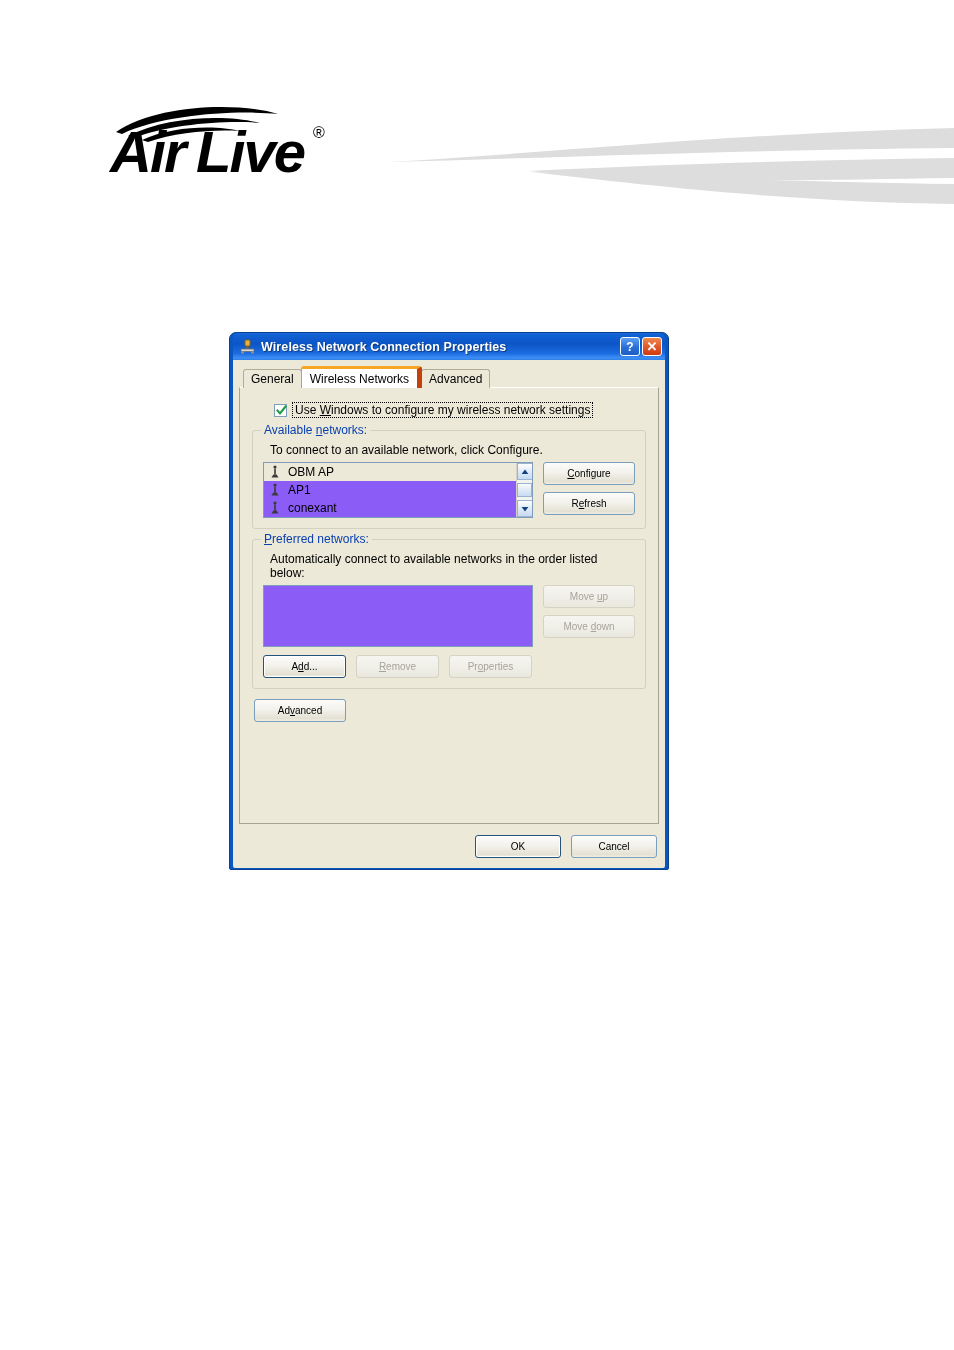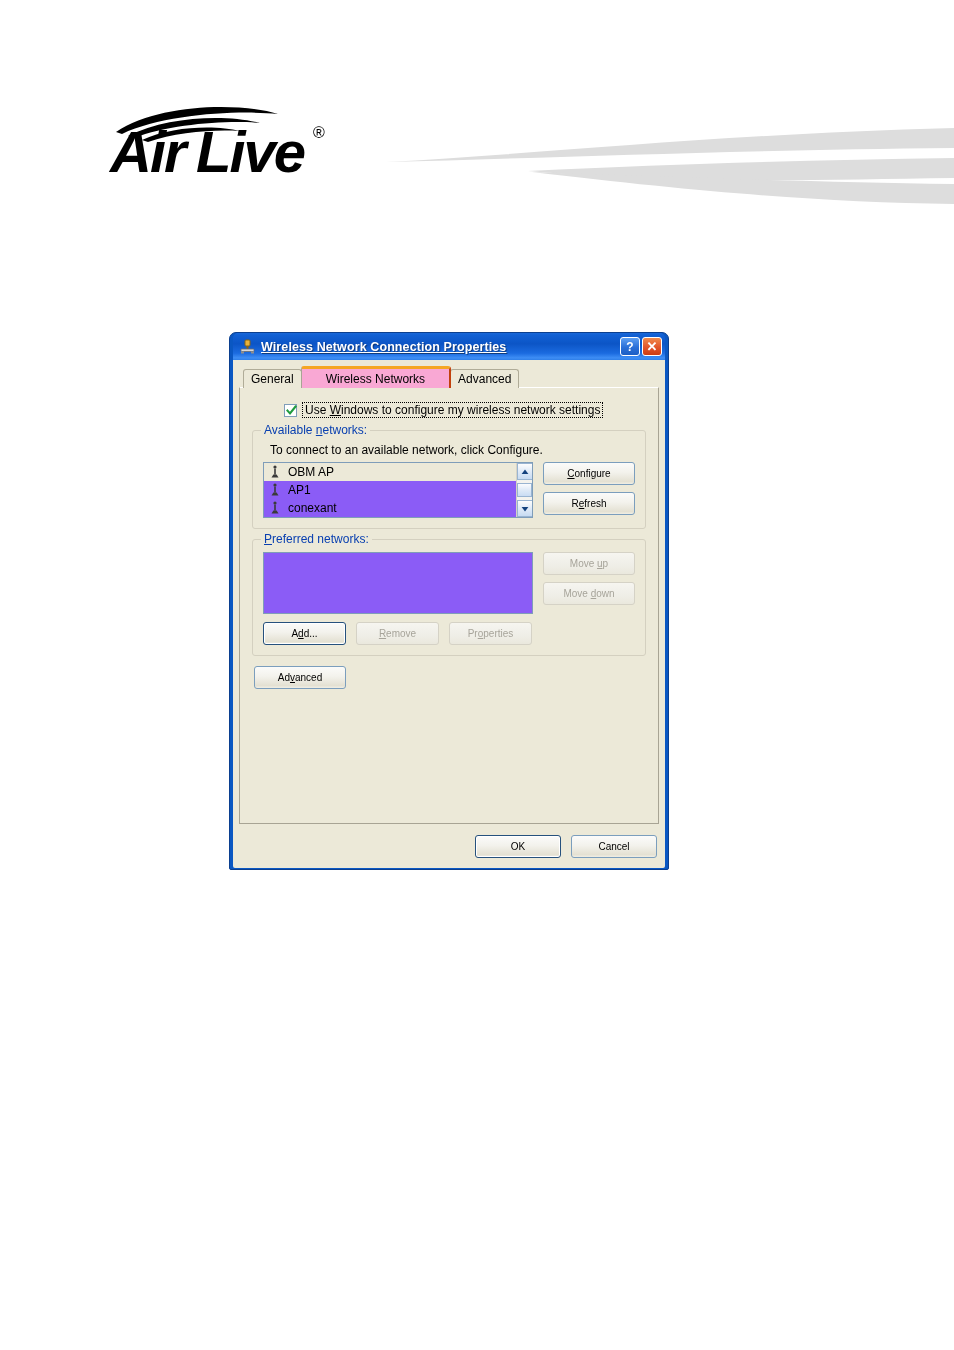--- a/index.html
+++ b/index.html
@@ -72,21 +72,20 @@
     flex: none;
   }
   #titlebar-text {
     color: #ffffff;
     font-weight: bold;
     font-size: 12.5px;
     letter-spacing: 0.1px;
     text-shadow: 1px 1px 1px rgba(0,0,0,0.45);
     white-space: nowrap;
     flex: 1 1 auto;
-    text-decoration: underline;
   }
   .title-btn {
     width: 20px; height: 19px;
     border: 1px solid #ffffff;
     border-radius: 3px;
     margin-left: 2px;
     display: flex;
     align-items: center;
     justify-content: center;
     font-weight: bold;
@@ -134,47 +133,47 @@
     border-bottom: none;
     border-radius: 3px 3px 0 0;
     box-sizing: border-box;
     margin-right: -1px;
     cursor: default;
     white-space: nowrap;
   }
   .tab.active {
     height: 22px;
     line-height: 21px;
-    background: #f9a8d4;
+    background: #ffffff;
     border-top: 3px solid #f5a623;
     border-left: 1px solid #a8a494;
-    border-right: 2px solid #c2410c;
+    border-right: 5px solid #c2410c;
     font-weight: normal;
     z-index: 4;
     position: relative;
-    padding: 0 24px;
+    padding: 0 8px;
   }
 
   #tabpage {
     background: #ece9d8;
     border: 1px solid #a8a494;
     border-top: 1px solid #ffffff;
     margin-top: -1px;
     height: 437px;
     box-sizing: border-box;
     padding: 10px 12px 0 12px;
     position: relative;
     z-index: 1;
   }
 
   
   #use-windows-row {
     display: flex;
     align-items: center;
-    margin: 4px 0 12px 32px;
+    margin: 4px 0 12px 22px;
   }
   .xp-checkbox {
     width: 13px; height: 13px;
     border: 1px solid #7f9db9;
     background: #ffffff;
     box-sizing: border-box;
     position: relative;
     flex: none;
     margin-right: 5px;
     cursor: default;
@@ -477,20 +476,21 @@
           <div class="btn-col">
             <div class="xp-btn"><span></span><span class="accel">C</span><span>onfigure</span></div>
             <div class="xp-btn"><span>R</span><span class="accel">e</span><span>fresh</span></div>
           </div>
         </div>
       </div>
 
       <div class="groupbox">
         <div class="gb-title"><span class="accel">P</span><span>referred networks:</span></div>
 
+        <div class="gb-hint">Automatically connect to available networks in the order listed below:</div>
 
         <div class="list-row">
           <div class="listbox" id="preferred-listbox"></div>
           <div class="btn-col">
             <div class="xp-btn disabled"><span>Move </span><span class="accel">u</span><span>p</span></div>
             <div class="xp-btn disabled"><span>Move </span><span class="accel">d</span><span>own</span></div>
           </div>
         </div>
 
         <div class="btn-row">

